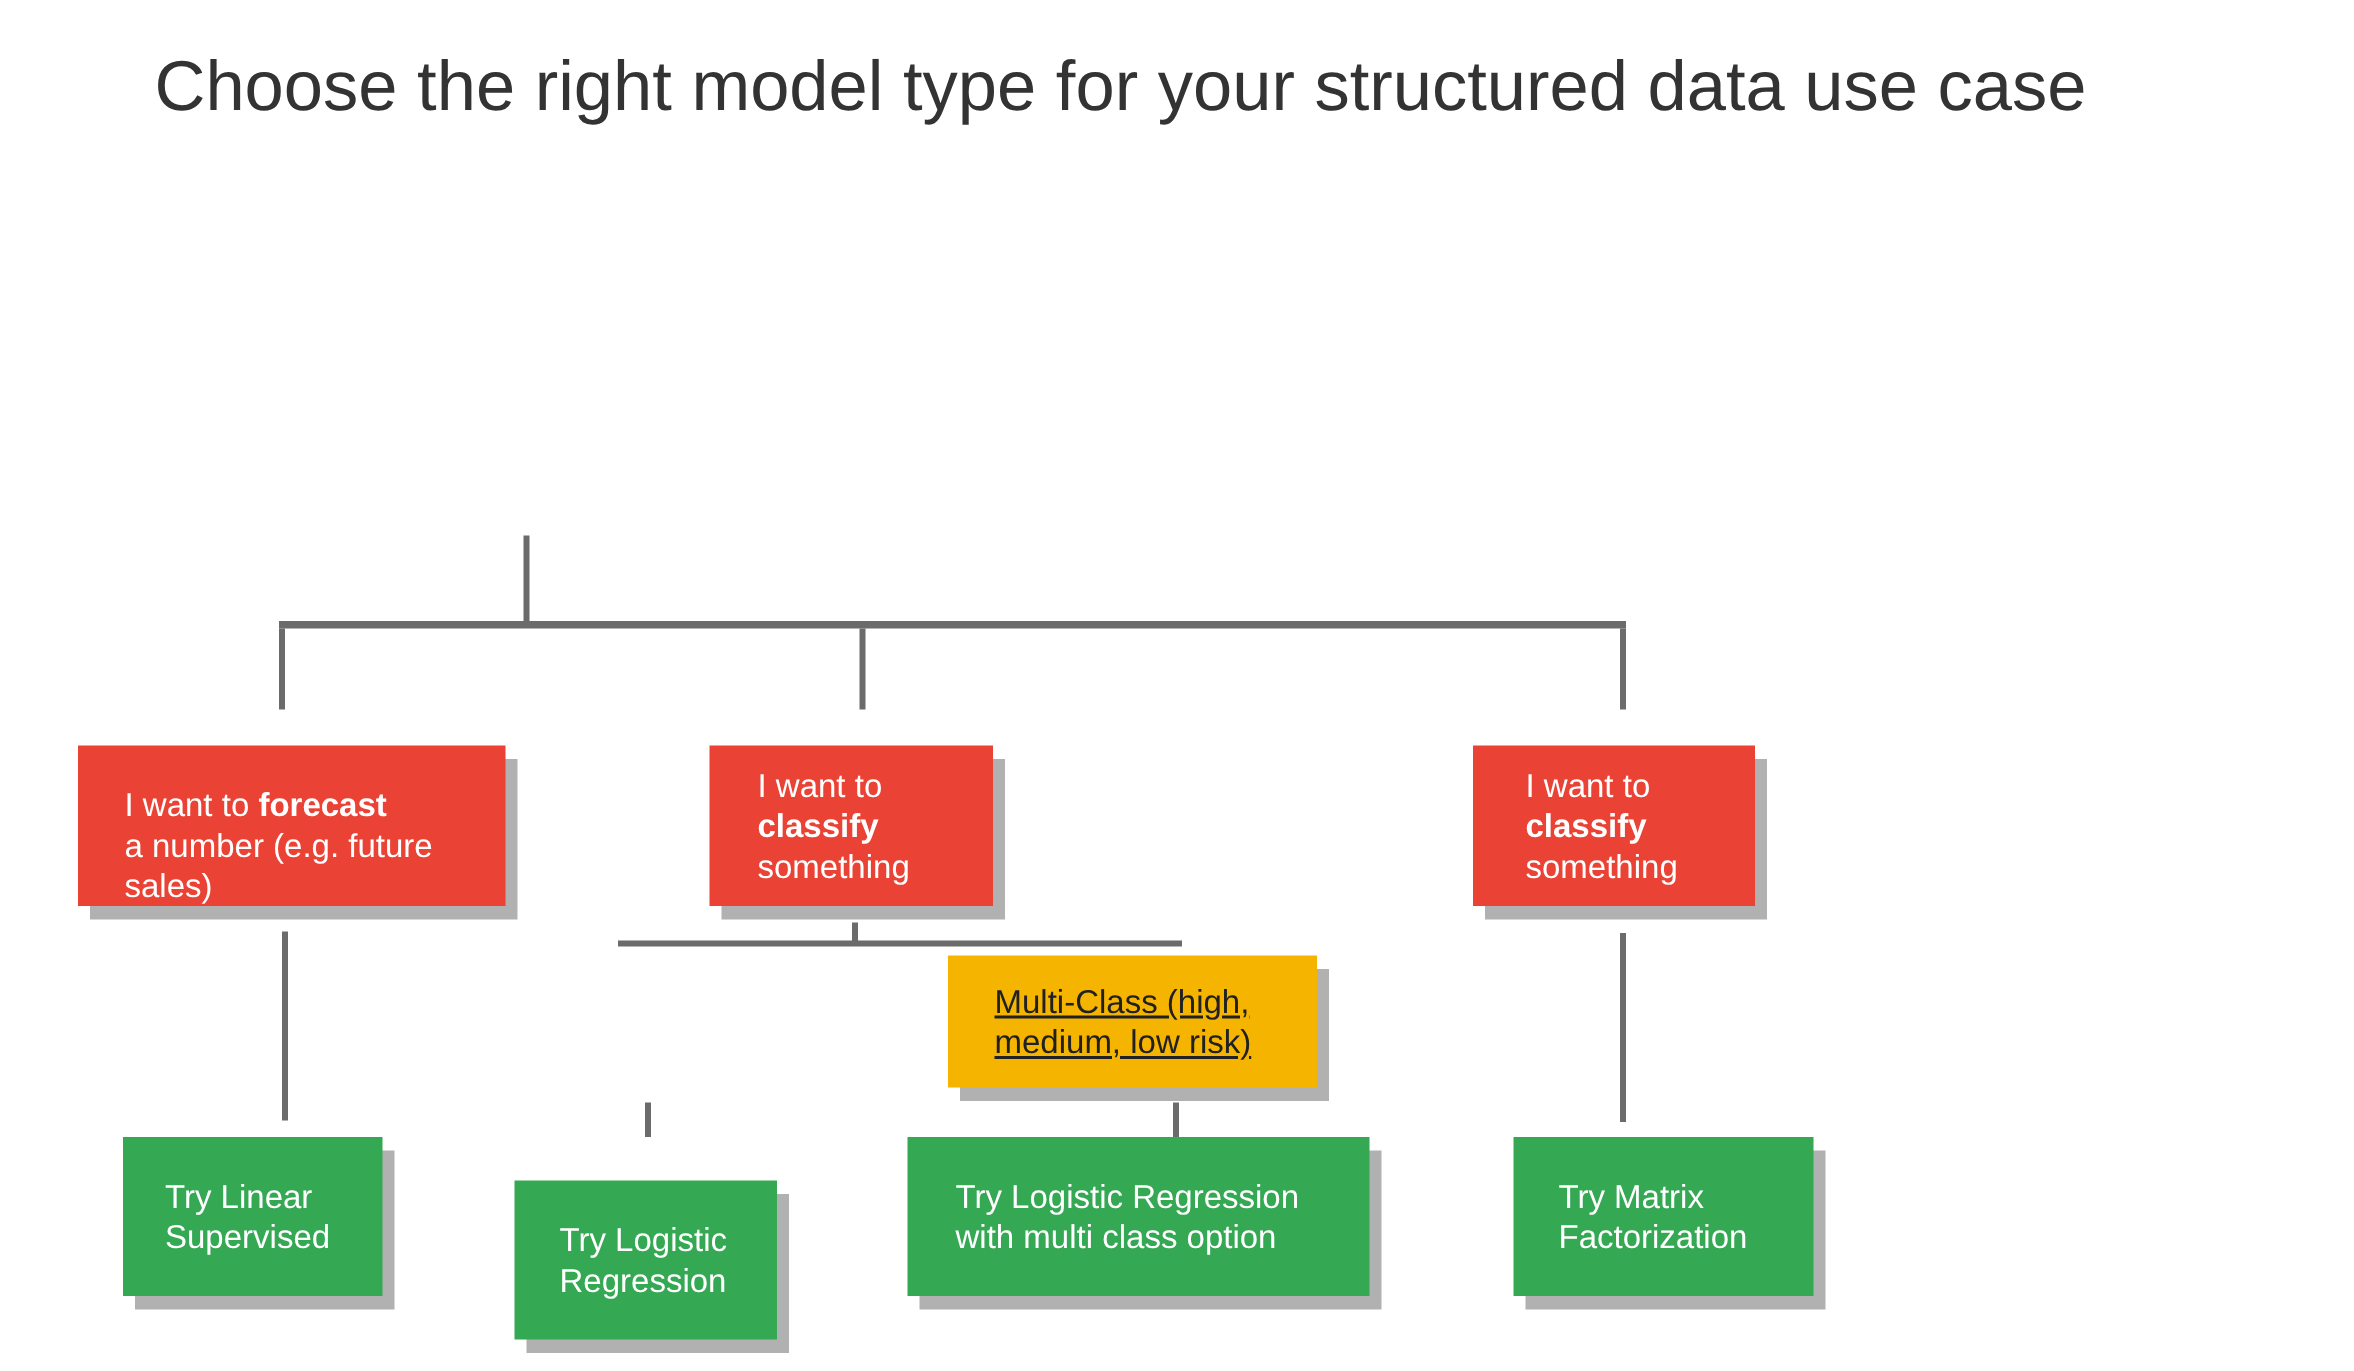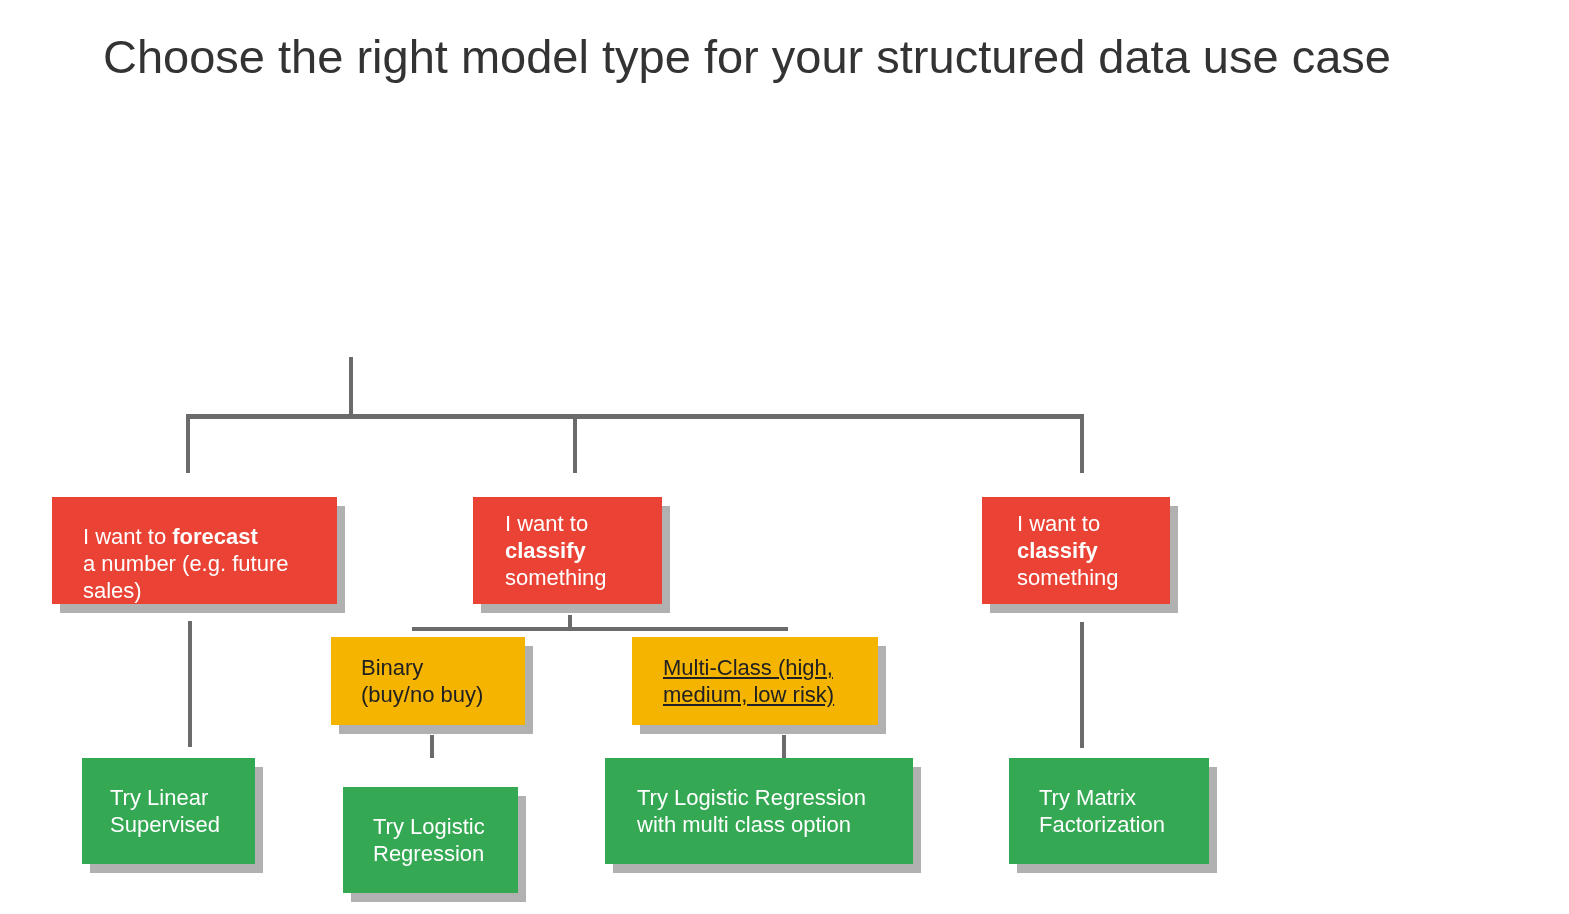--- a/index.html
+++ b/index.html
@@ -72,24 +72,20 @@
 </span><b>classify</b><span>
 something</span></div>
   </div>
 
   <div class="node node-red" style="left:982px; top:497px; width:188px; height:107px; padding-left:35px; padding-right:6px;">
     <div class="txt"><span>I want to
 </span><b>classify</b><span>
 something</span></div>
   </div>
 
-  <div class="node node-yellow" style="left:331px; top:637px; width:194px; height:88px; padding-left:30px; padding-right:6px;">
-    <div class="txt">Binary
-(buy/no buy)</div>
-  </div>
 
   <div class="node node-yellow" style="left:632px; top:637px; width:246px; height:88px; padding-left:31px; padding-right:6px;text-decoration:underline;">
     <div class="txt">Multi-Class (high,
 medium, low risk)</div>
   </div>
 
   <div class="node node-green" style="left:82px; top:758px; width:173px; height:106px; padding-left:28px; padding-right:6px;">
     <div class="txt">Try Linear
 Supervised</div>
   </div>

